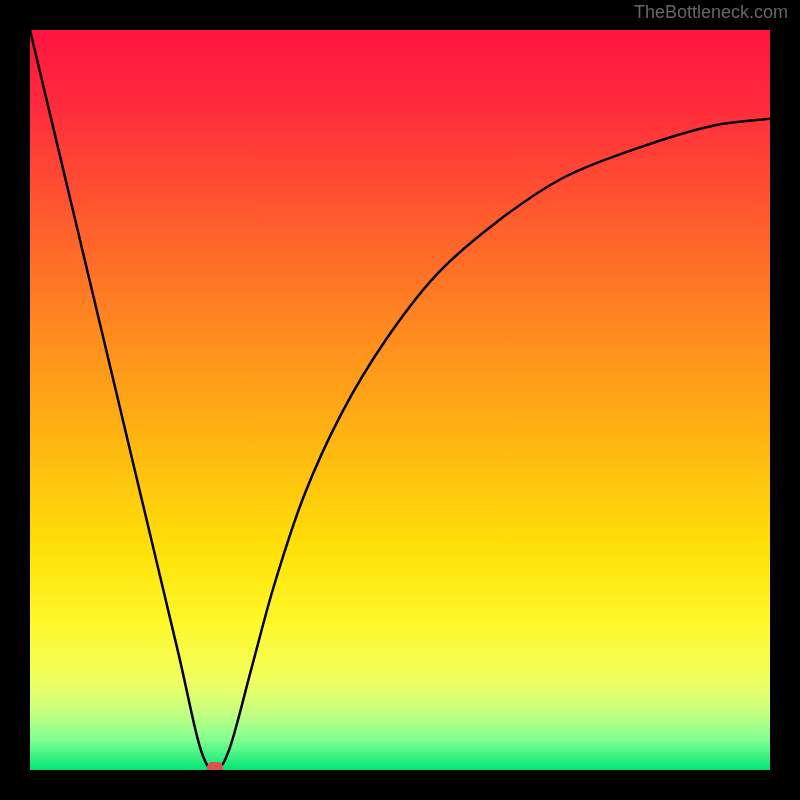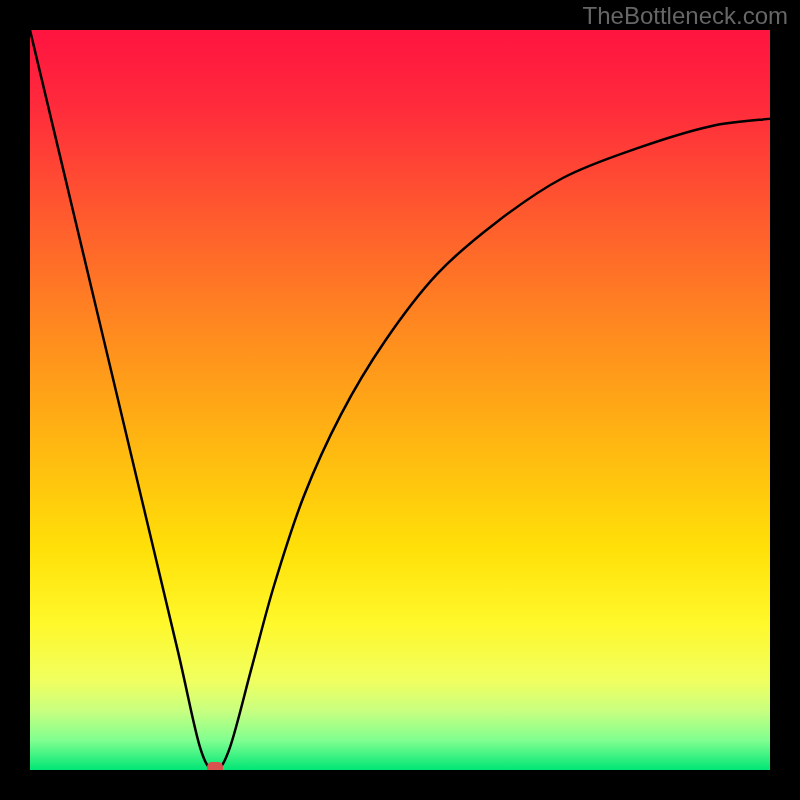--- a/index.html
+++ b/index.html
@@ -22,21 +22,21 @@
     top: 30px;
     width: 740px;
     height: 740px;
     overflow: visible;
   }
   .attribution {
     position: absolute;
     top: 2px;
     right: 12px;
     color: #666;
-    font-size: 24px;
+    font-size: 18px;
     font-weight: 500;
     z-index: 5;
   }
   svg {
     display: block;
   }
 </style>
 </head>
 <body>
 

